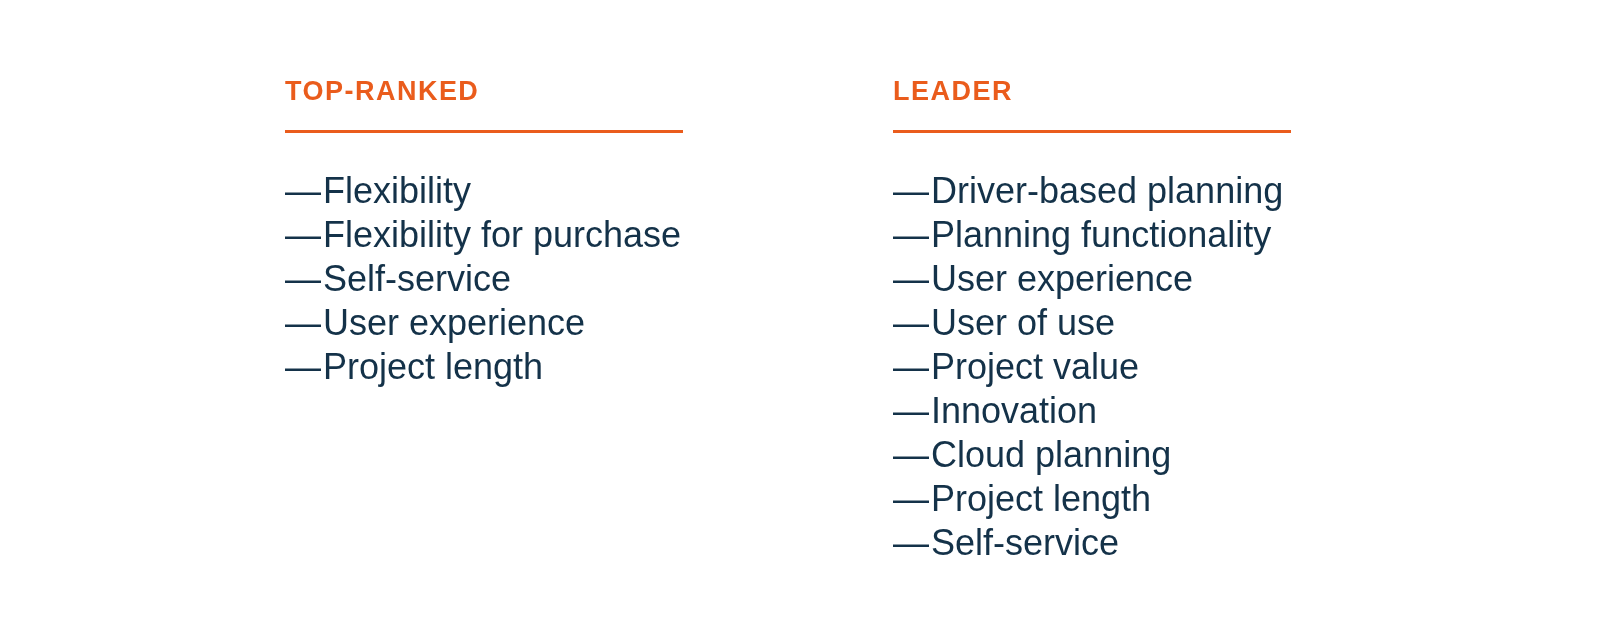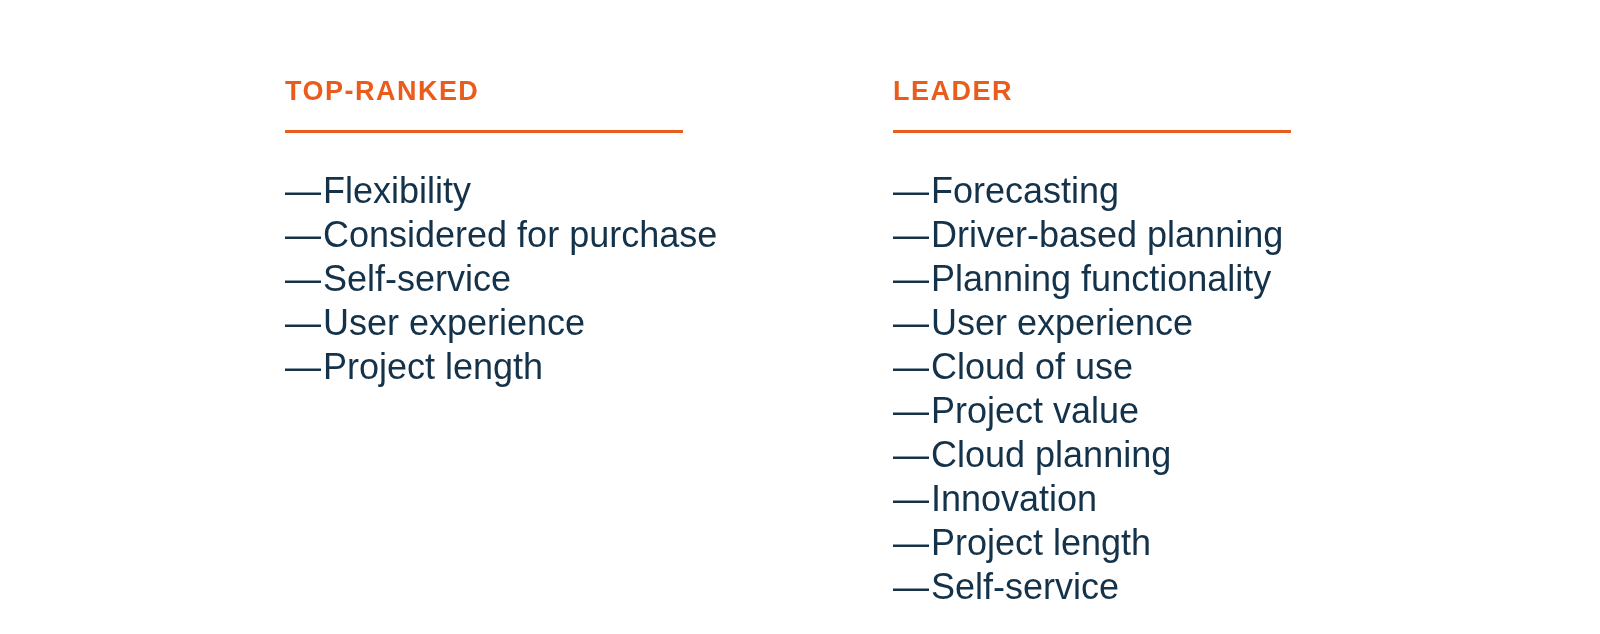--- a/index.html
+++ b/index.html
@@ -84,61 +84,58 @@
 <div class="board">
 
   <section class="column column-top-ranked">
     <h2 class="column-heading">TOP-RANKED</h2>
     <div class="heading-rule"></div>
     <ul class="item-list">
       <li>
         <span class="item-dash">—</span><span class="item-label">Flexibility</span>
       </li>
       <li>
-        <span class="item-dash">—</span><span class="item-label">Considered for purchase</span>
+        <span class="item-dash">—</span><span class="item-label">Flexibility for purchase</span>
       </li>
       <li>
         <span class="item-dash">—</span><span class="item-label">Self-service</span>
       </li>
       <li>
         <span class="item-dash">—</span><span class="item-label">User experience</span>
       </li>
       <li>
         <span class="item-dash">—</span><span class="item-label">Project length</span>
       </li>
     </ul>
   </section>
 
   <section class="column column-leader">
     <h2 class="column-heading">LEADER</h2>
     <div class="heading-rule"></div>
     <ul class="item-list">
       <li>
-        <span class="item-dash">—</span><span class="item-label">Forecasting</span>
-      </li>
-      <li>
         <span class="item-dash">—</span><span class="item-label">Driver-based planning</span>
       </li>
       <li>
         <span class="item-dash">—</span><span class="item-label">Planning functionality</span>
       </li>
       <li>
         <span class="item-dash">—</span><span class="item-label">User experience</span>
       </li>
       <li>
-        <span class="item-dash">—</span><span class="item-label">Cloud of use</span>
+        <span class="item-dash">—</span><span class="item-label">User of use</span>
       </li>
       <li>
         <span class="item-dash">—</span><span class="item-label">Project value</span>
       </li>
       <li>
-        <span class="item-dash">—</span><span class="item-label">Cloud planning</span>
+        <span class="item-dash">—</span><span class="item-label">Innovation</span>
       </li>
       <li>
-        <span class="item-dash">—</span><span class="item-label">Innovation</span>
+        <span class="item-dash">—</span><span class="item-label">Cloud planning</span>
       </li>
       <li>
         <span class="item-dash">—</span><span class="item-label">Project length</span>
       </li>
       <li>
         <span class="item-dash">—</span><span class="item-label">Self-service</span>
       </li>
     </ul>
   </section>
 

